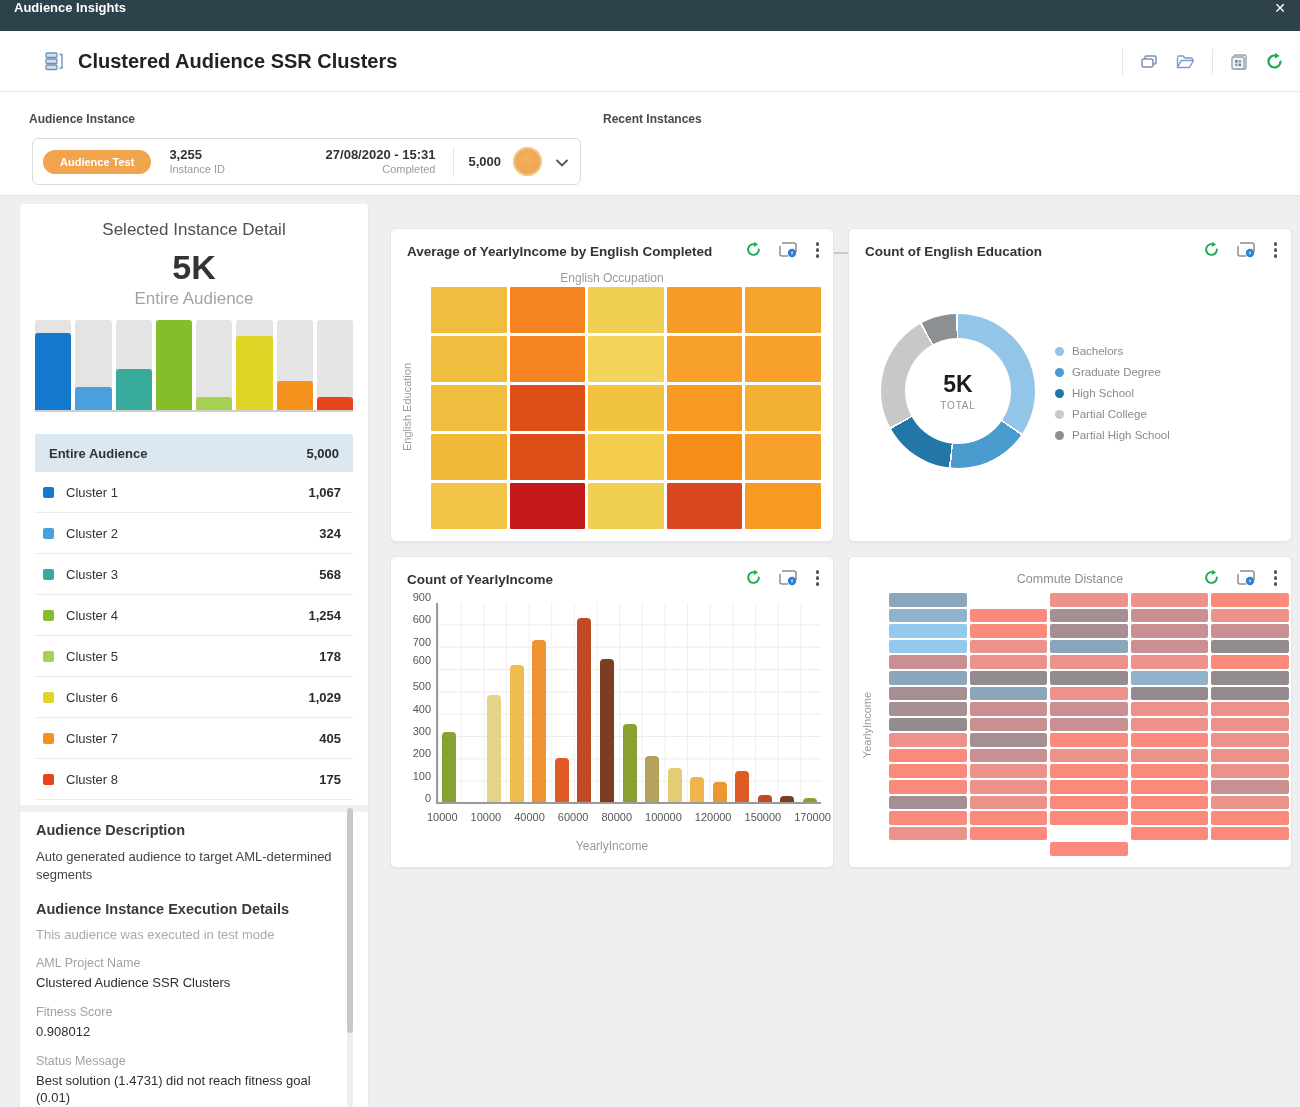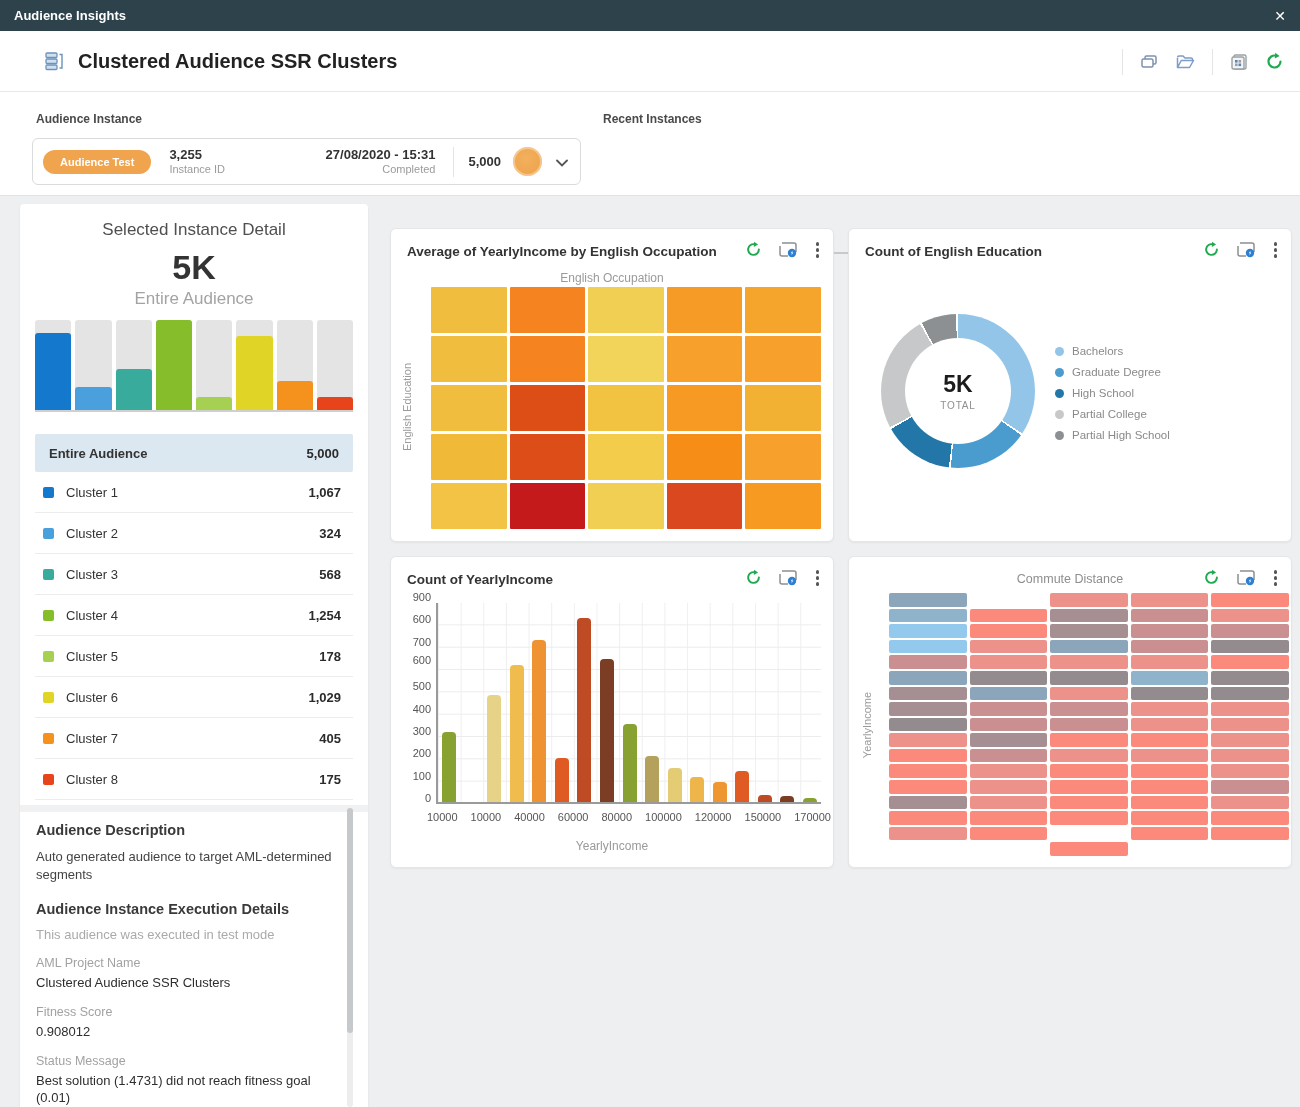--- a/index.html
+++ b/index.html
@@ -1,21 +1,21 @@
 <!DOCTYPE html>
 <html><head>
 <meta charset="utf-8">
 <style>
   * { margin:0; padding:0; box-sizing:border-box; }
   html,body { font-family:"Liberation Sans", sans-serif; background:#fff; }
   #app { position:relative; width:1300px; height:1107px; background:#edeff0; overflow:hidden; }
 
   
   .titlebar { position:absolute; left:0; top:0; width:1300px; height:31px; background:#2d424b;
-    display:flex; align-items:center; justify-content:space-between; padding:0 14px;gap:26px; }
+    display:flex; justify-content:space-between; padding:0 14px;gap:26px; }
   .titlebar .t { color:#fff; font-size:13px; font-weight:bold; }
   .titlebar .x { color:#fff; font-size:14px; cursor:pointer; }
 
   
   .header { position:absolute; left:0; top:31px; width:1300px; height:61px; background:#fff;
     border-bottom:1px solid #e7e9ea; display:flex; align-items:center; }
   .header .app-icon { margin-left:42px; }
   .header .h-title { margin-left:12px; font-size:20px; font-weight:bold; color:#222; }
   .header .tools { position:absolute; right:16px; top:0; height:61px; display:flex; align-items:center; gap:16px; }
   .vdiv { width:1px; height:26px; background:#e2e4e6; }
@@ -167,21 +167,21 @@
       <span class="icon-btn">
         <svg width="19" height="19" viewBox="0 0 19 19" fill="none">
           <path d="M15.5 9.5 A6 6 0 1 1 11 3.7" stroke="#21a94f" stroke-width="2.2" fill="none" stroke-linecap="round"></path>
           <path d="M10.2 0.8 L14.6 3.9 L9.8 6.6 Z" fill="#21a94f"></path>
         </svg>
       </span>
     </div>
   </div>
 
   <div class="strip">
-    <span class="lbl" style="left:36px">Audience Instance</span>
+    <span class="lbl" style="left:29px">Audience Instance</span>
     <div class="inst-card">
       <span class="badge">Audience Test</span>
       <div class="kv" style="margin-left:18px">
         <span class="v">3,255</span>
         <span class="k">Instance ID</span>
       </div>
       <div class="kv right" style="margin-left:auto">
         <span class="v">27/08/2020 - 15:31</span>
         <span class="k">Completed</span>
       </div>
@@ -290,21 +290,21 @@
       <div class="glabel">Status Message</div>
       <div class="gvalue" style="margin-bottom:2px">Best solution (1.4731) did not reach fitness goal (0.01)</div>
 
     </div>
     <div class="scrollbar">
         <div class="thumb"></div>
       </div>
   </div>
 
   <div class="card card-a">
-    <span class="c-title">Average of YearlyIncome by English Occupation</span>
+    <span class="c-title">Average of YearlyIncome by English Completed</span>
     <div class="c-tools">
       <span class="icon-btn">
         <svg width="17" height="17" viewBox="0 0 19 19" fill="none">
             <path d="M15.5 9.5 A6 6 0 1 1 11 3.7" stroke="#21a94f" stroke-width="2.2" fill="none" stroke-linecap="round"></path>
             <path d="M10.2 0.8 L14.6 3.9 L9.8 6.6 Z" fill="#21a94f"></path>
           </svg>
       </span>
       <span class="icon-btn">
         <svg width="20" height="17" viewBox="0 0 20 17" fill="none">
             <path d="M4 2 H16 A2 2 0 0 1 18 4 V11" stroke="#8a9094" stroke-width="1.5" fill="none"></path>

